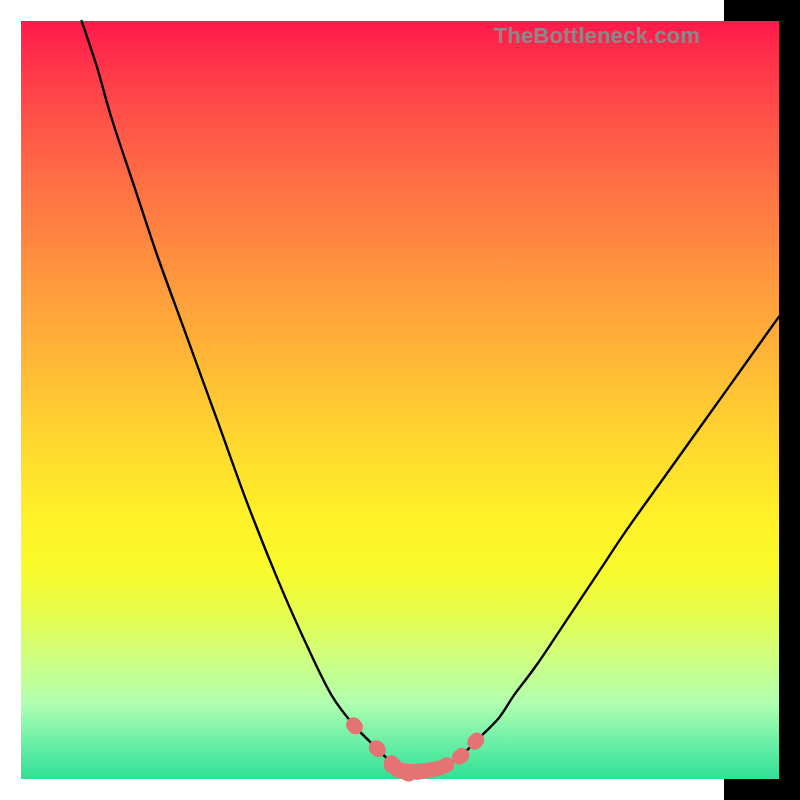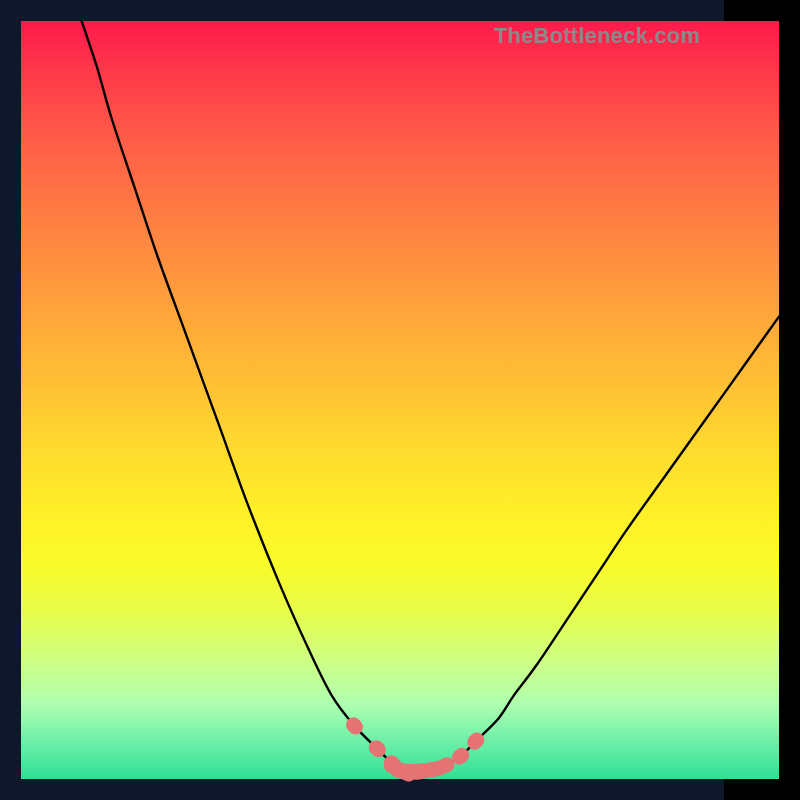--- a/index.html
+++ b/index.html
@@ -9,21 +9,21 @@
     height: 800px;
     background: #000;
     overflow: hidden;
   }
   .frame {
     position: absolute;
     top: 0;
     left: 0;
     width: 724px;
     height: 800px;
-    background: #0f172a;
+    background: #ffffff;
   }
   .plot {
     position: absolute;
     top: 21px;
     left: 21px;
     width: 758px;
     height: 758px;
     background: linear-gradient(to bottom,
       #ff1a4b 0%,
       #ff3a4a 7%,

